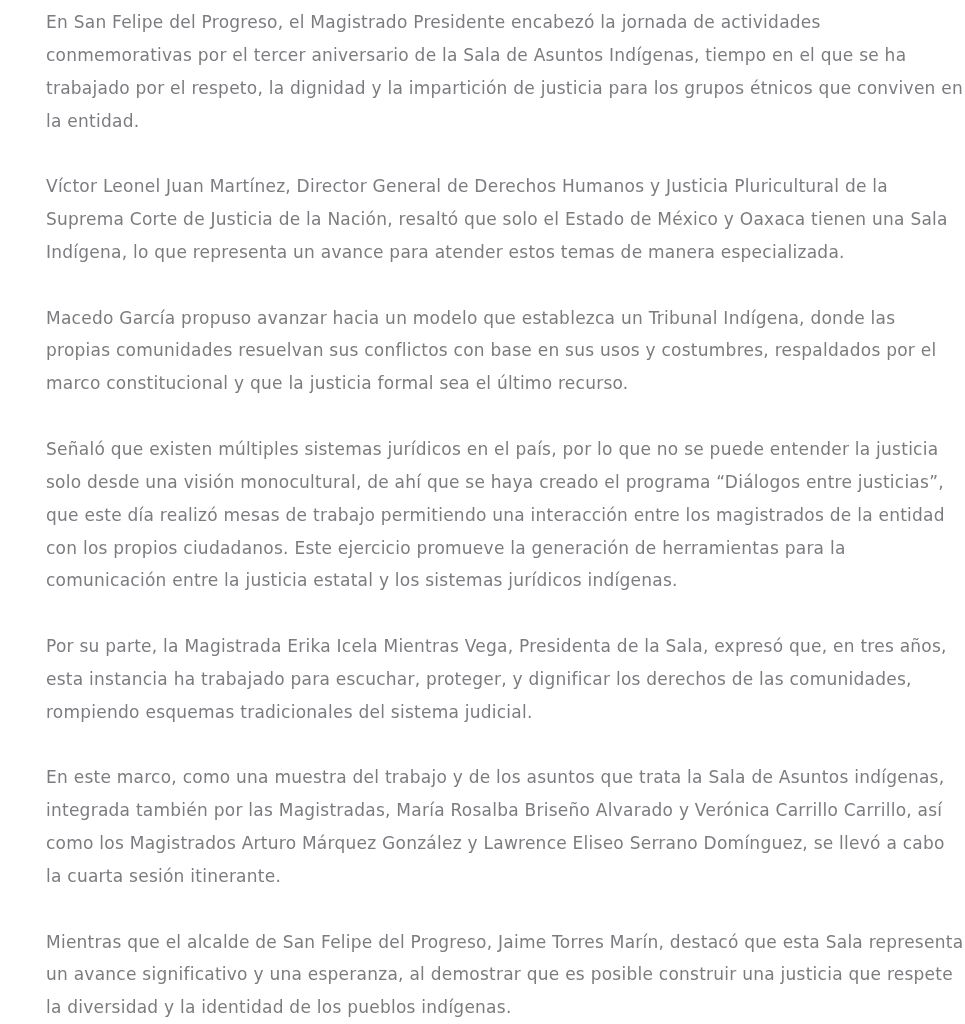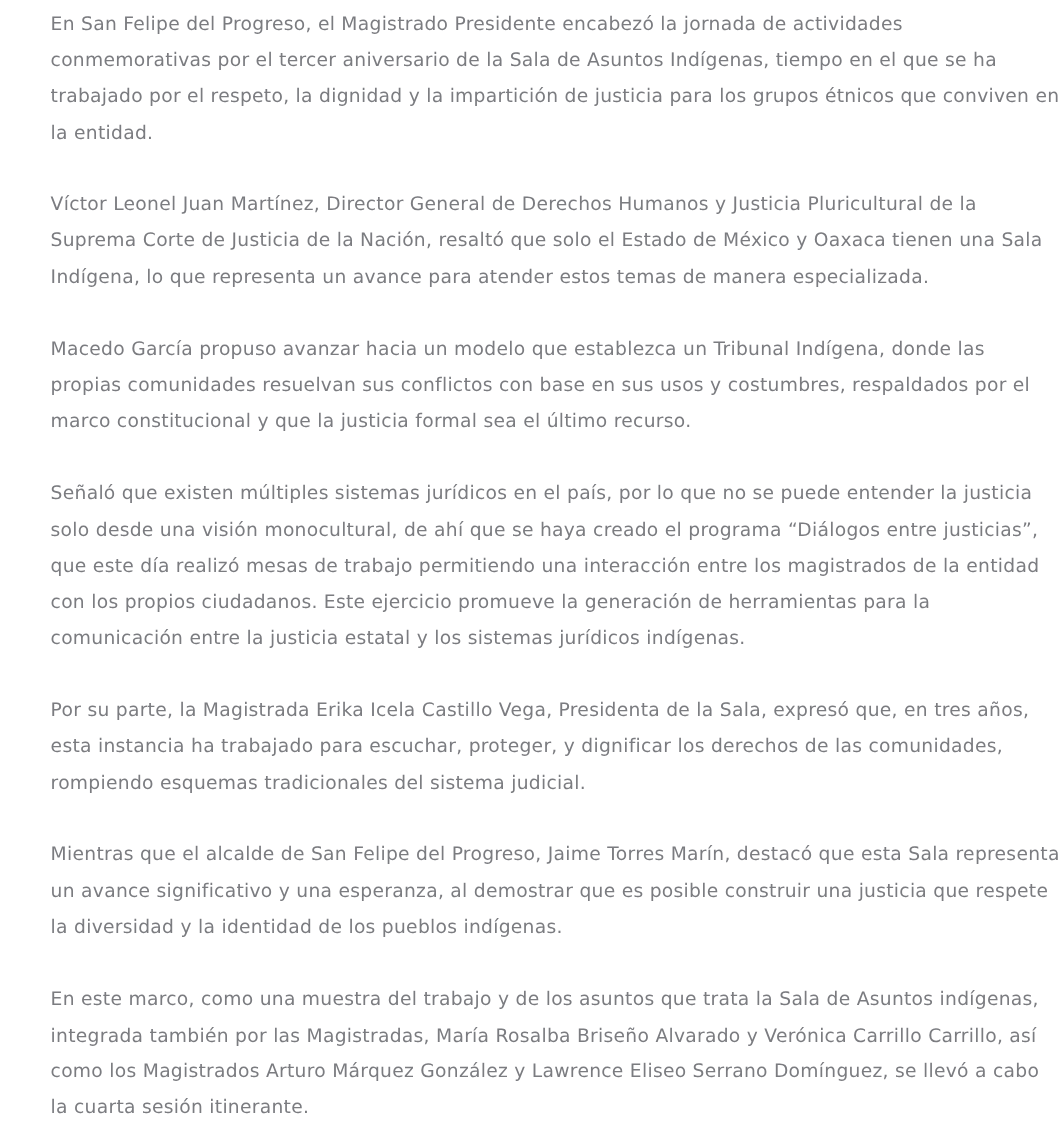--- a/index.html
+++ b/index.html
@@ -36,17 +36,17 @@
 </style>
 </head>
 <body>
 
 <div class="page" style="background: rgb(255, 255, 255);">
   <main class="article-body" style="color: rgb(123, 124, 128); margin-left: 21px;">
     <p class="para">En San Felipe del Progreso, el Magistrado Presidente encabezó la jornada de actividades conmemorativas por el tercer aniversario de la Sala de Asuntos Indígenas, tiempo en el que se ha trabajado por el respeto, la dignidad y la impartición de justicia para los grupos étnicos que conviven en la entidad.</p>
     <p class="para">Víctor Leonel Juan Martínez, Director General de Derechos Humanos y Justicia Pluricultural de la Suprema Corte de Justicia de la Nación, resaltó que solo el Estado de México y Oaxaca tienen una Sala Indígena, lo que representa un avance para atender estos temas de manera especializada.</p>
     <p class="para">Macedo García propuso avanzar hacia un modelo que establezca un Tribunal Indígena, donde las propias comunidades resuelvan sus conflictos con base en sus usos y costumbres, respaldados por el marco constitucional y que la justicia formal sea el último recurso.</p>
     <p class="para">Señaló que existen múltiples sistemas jurídicos en el país, por lo que no se puede entender la justicia solo desde una visión monocultural, de ahí que se haya creado el programa “Diálogos entre justicias”, que este día realizó mesas de trabajo permitiendo una interacción entre los magistrados de la entidad con los propios ciudadanos. Este ejercicio promueve la generación de herramientas para la comunicación entre la justicia estatal y los sistemas jurídicos indígenas.</p>
-    <p class="para">Por su parte, la Magistrada Erika Icela Castillo Vega, Presidenta de la Sala, expresó que, en tres años, esta instancia ha trabajado para escuchar, proteger, y dignificar los derechos de las comunidades, rompiendo esquemas tradicionales del sistema judicial.</p>
+    <p class="para">Por su parte, la Magistrada Erika Icela Mientras Vega, Presidenta de la Sala, expresó que, en tres años, esta instancia ha trabajado para escuchar, proteger, y dignificar los derechos de las comunidades, rompiendo esquemas tradicionales del sistema judicial.</p>
+    <p class="para">En este marco, como una muestra del trabajo y de los asuntos que trata la Sala de Asuntos indígenas, integrada también por las Magistradas, María Rosalba Briseño Alvarado y Verónica Carrillo Carrillo, así como los Magistrados Arturo Márquez González y Lawrence Eliseo Serrano Domínguez, se llevó a cabo la cuarta sesión itinerante.</p>
     <p class="para">Mientras que el alcalde de San Felipe del Progreso, Jaime Torres Marín, destacó que esta Sala representa un avance significativo y una esperanza, al demostrar que es posible construir una justicia que respete la diversidad y la identidad de los pueblos indígenas.</p>
-    <p class="para">En este marco, como una muestra del trabajo y de los asuntos que trata la Sala de Asuntos indígenas, integrada también por las Magistradas, María Rosalba Briseño Alvarado y Verónica Carrillo Carrillo, así como los Magistrados Arturo Márquez González y Lawrence Eliseo Serrano Domínguez, se llevó a cabo la cuarta sesión itinerante.</p>
   </main>
 </div>
 
 </body></html>

